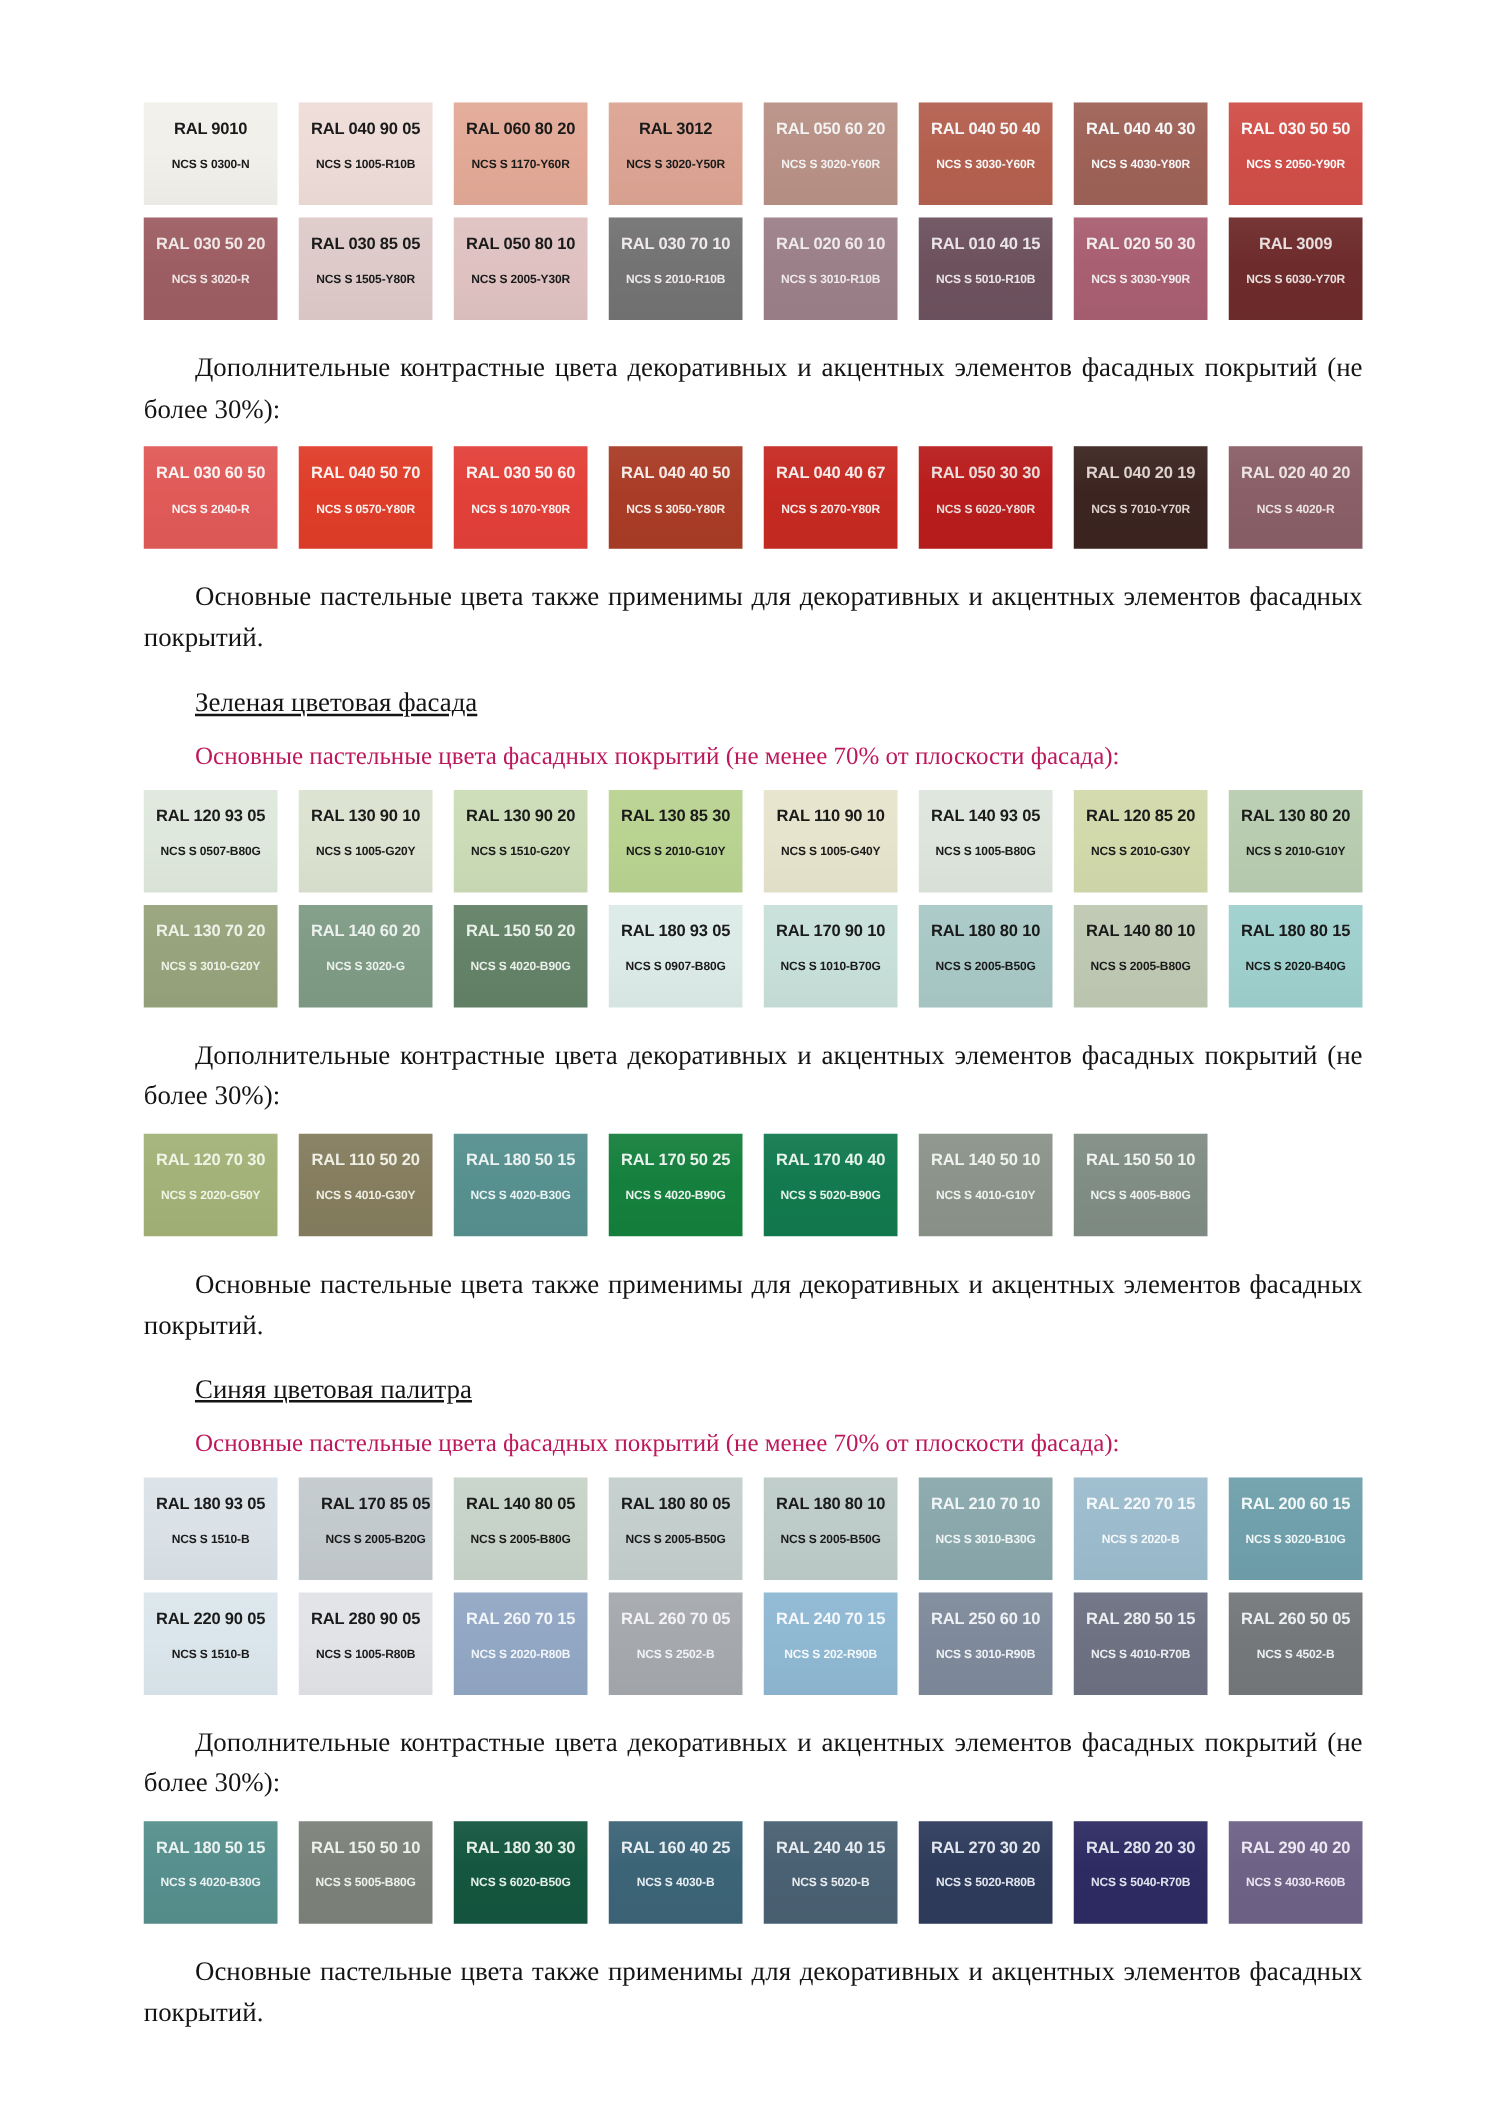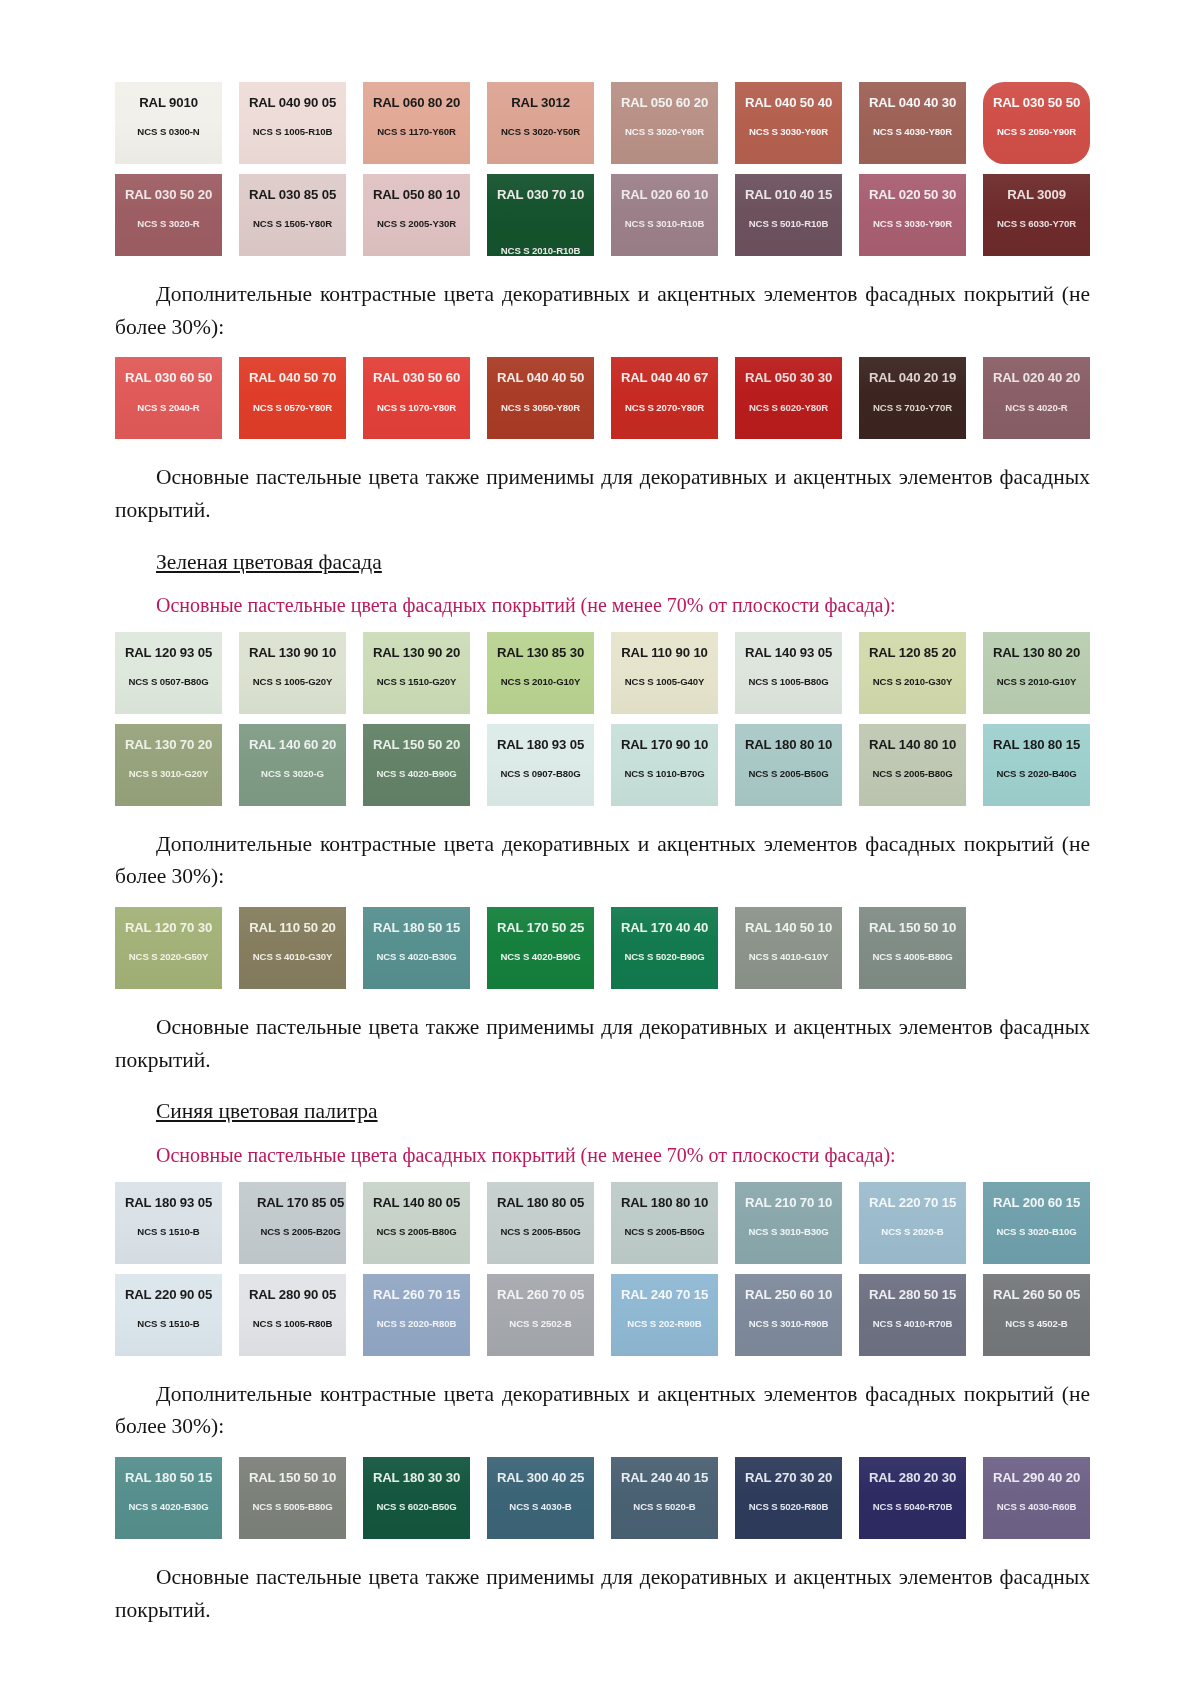--- a/index.html
+++ b/index.html
@@ -137,21 +137,21 @@
       <div class="swatch" style="background: rgb(180, 96, 79); color: rgb(246, 246, 246);">
         <div class="sheen"></div>
         <div class="ral">RAL 040 50 40</div>
         <div class="ncs">NCS S 3030-Y60R</div>
       </div>
       <div class="swatch" style="background: rgb(158, 98, 87); color: rgb(246, 246, 246);">
         <div class="sheen"></div>
         <div class="ral">RAL 040 40 30</div>
         <div class="ncs">NCS S 4030-Y80R</div>
       </div>
-      <div class="swatch" style="background: rgb(208, 79, 72); color: rgb(249, 249, 249); border-radius: 21px;">
+      <div class="swatch" style="background: rgb(208, 79, 72); color: rgb(249, 249, 249);">
         <div class="sheen"></div>
         <div class="ral">RAL 030 50 50</div>
         <div class="ncs">NCS S 2050-Y90R</div>
       </div>
     </div>
 
   <div class="swatch-grid">
       <div class="swatch" style="background: rgb(157, 94, 99); color: rgb(239, 231, 231);">
         <div class="sheen"></div>
         <div class="ral">RAL 030 50 20</div>
@@ -160,21 +160,21 @@
       <div class="swatch" style="background: rgb(222, 203, 201); color: rgb(26, 26, 26);">
         <div class="sheen"></div>
         <div class="ral">RAL 030 85 05</div>
         <div class="ncs">NCS S 1505-Y80R</div>
       </div>
       <div class="swatch" style="background: rgb(223, 194, 193); color: rgb(26, 26, 26);">
         <div class="sheen"></div>
         <div class="ral">RAL 050 80 10</div>
         <div class="ncs">NCS S 2005-Y30R</div>
       </div>
-      <div class="swatch" style="background: #14532d; color: rgb(239, 233, 234); justify-content: space-between;">
+      <div class="swatch" style="background: #737373; color: rgb(239, 233, 234);">
         <div class="sheen"></div>
         <div class="ral">RAL 030 70 10</div>
         <div class="ncs">NCS S 2010-R10B</div>
       </div>
       <div class="swatch" style="background: rgb(156, 128, 137); color: rgb(238, 233, 235);">
         <div class="sheen"></div>
         <div class="ral">RAL 020 60 10</div>
         <div class="ncs">NCS S 3010-R10B</div>
       </div>
       <div class="swatch" style="background: rgb(109, 82, 94); color: rgb(234, 228, 231);">
@@ -490,21 +490,21 @@
         <div class="ral">RAL 150 50 10</div>
         <div class="ncs">NCS S 5005-B80G</div>
       </div>
       <div class="swatch" style="background: rgb(20, 86, 63); color: rgb(228, 239, 233);">
         <div class="sheen"></div>
         <div class="ral">RAL 180 30 30</div>
         <div class="ncs">NCS S 6020-B50G</div>
       </div>
       <div class="swatch" style="background: rgb(60, 100, 119); color: rgb(231, 238, 241);">
         <div class="sheen"></div>
-        <div class="ral">RAL 300 40 25</div>
+        <div class="ral">RAL 160 40 25</div>
         <div class="ncs">NCS S 4030-B</div>
       </div>
       <div class="swatch" style="background: rgb(74, 97, 115); color: rgb(232, 236, 240);">
         <div class="sheen"></div>
         <div class="ral">RAL 240 40 15</div>
         <div class="ncs">NCS S 5020-B</div>
       </div>
       <div class="swatch" style="background: rgb(46, 59, 91); color: rgb(226, 230, 238);">
         <div class="sheen"></div>
         <div class="ral">RAL 270 30 20</div>

